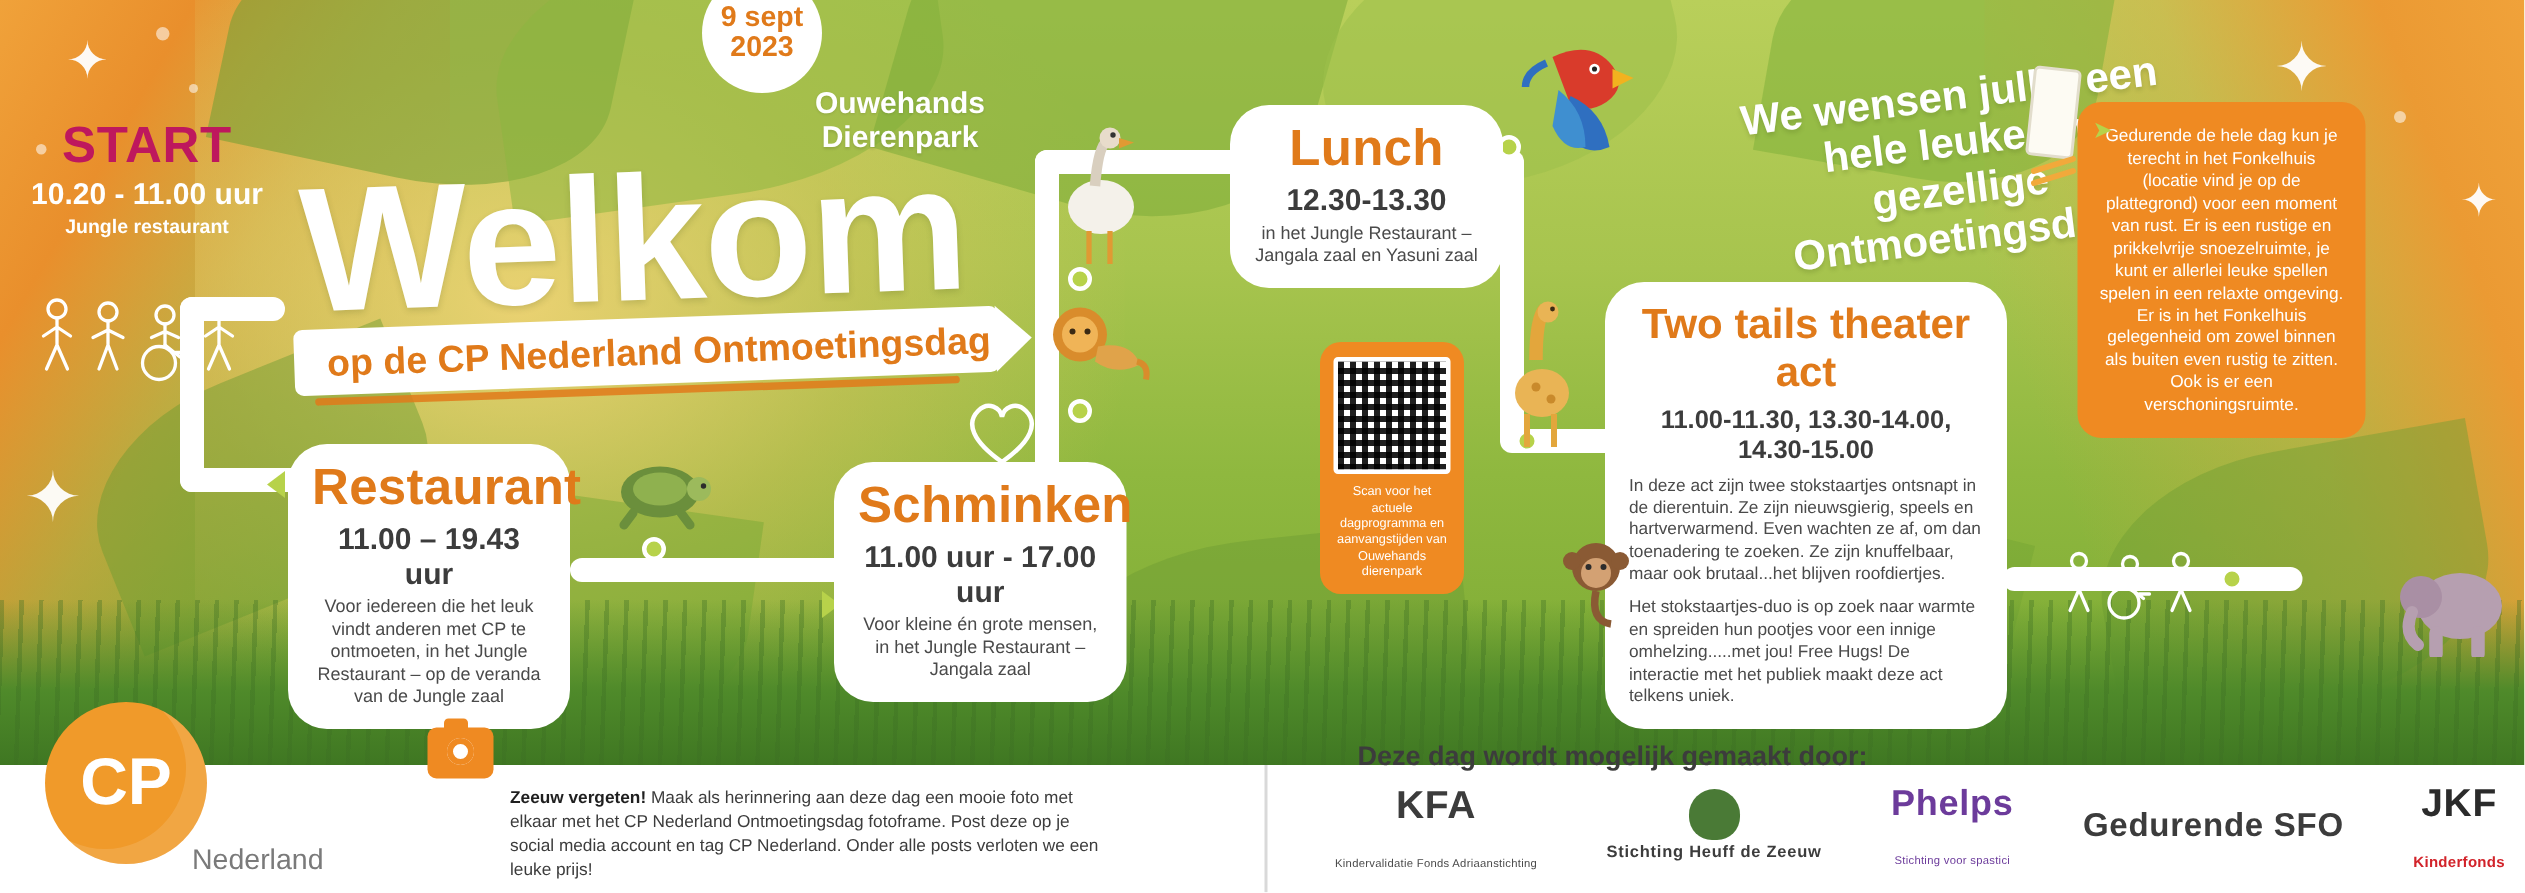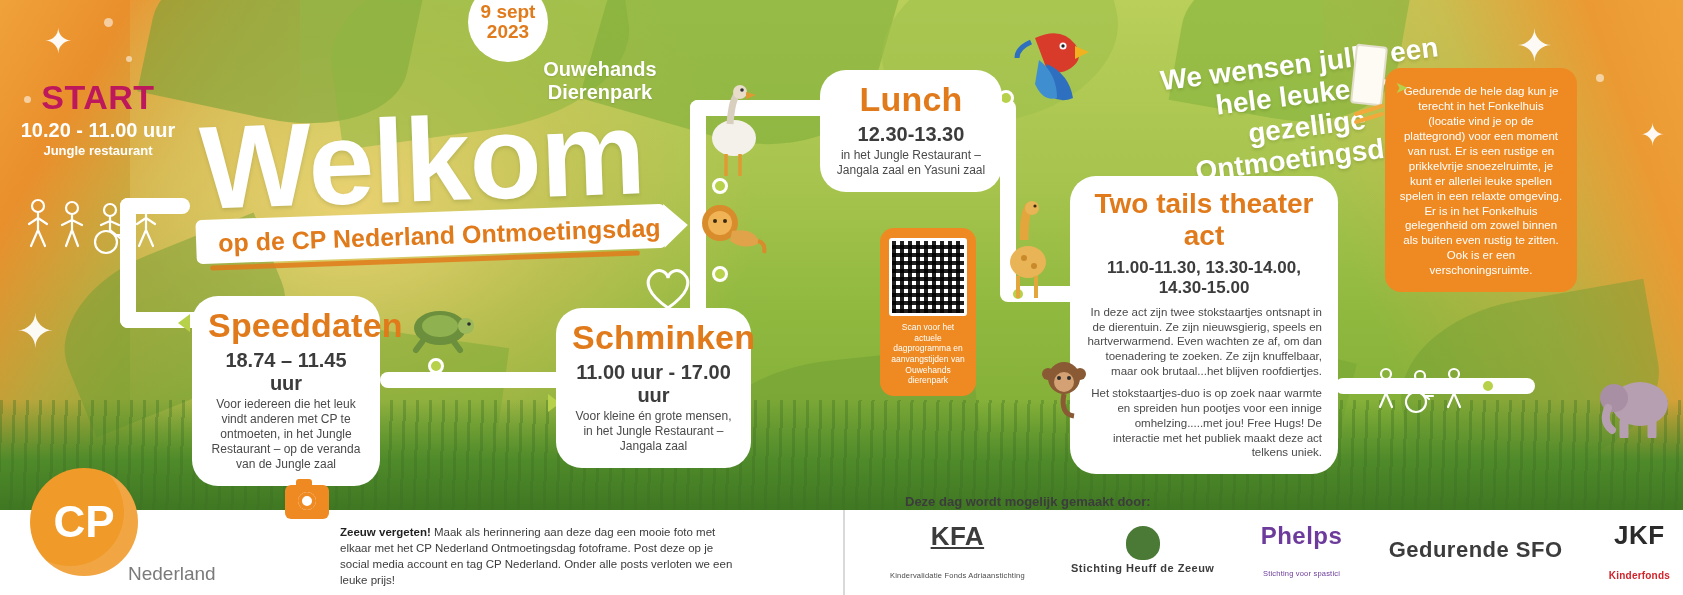--- a/index.html
+++ b/index.html
@@ -238,21 +238,21 @@
     font-weight: bold;
     line-height: 1.12;
     text-align: center;
     transform: rotate(-7deg);
     text-shadow: 0 2px 3px rgba(60,80,20,.20);
   }
 
   
   .theater {
     position: absolute;
-    left: 1070px; top: 176px;
+    left: 1070px; top: 188px;
     width: 268px;
     background: #ffffff;
     border-radius: 26px;
     padding: 12px 16px 6px;
     box-sizing: border-box;
     text-align: center;
   }
   .theater h2 {
     margin: 0;
     color: #e07a1a;
@@ -264,21 +264,21 @@
     color: #3c3c3c;
     font-size: 17px;
     font-weight: bold;
     line-height: 1.2;
   }
   .theater p {
     margin: 0 0 8px;
     font-size: 11.5px;
     line-height: 1.28;
     color: #4a4a4a;
-    text-align: right;
+    text-align: left;
   }
 
   
   .rest-panel {
     position: absolute;
     left: 1385px; top: 68px;
     width: 192px;
     background: #ef8a22;
     border-radius: 16px;
     padding: 16px 14px 14px;
@@ -408,36 +408,36 @@
     left: 340px; top: 524px;
     width: 400px;
     font-size: 11.5px;
     line-height: 1.4;
     color: #3c3c3c;
   }
   .remember b { color: #1f1f1f; }
   .sponsor-title {
     position: absolute;
     left: 905px; top: 494px;
-    font-size: 13px;
+    font-size: 18px;
     font-weight: bold;
     color: #3c3c3c;
   }
   .sponsors {
     position: absolute;
     left: 890px; top: 515px;
     width: 780px; height: 70px;
     display: flex;
     align-items: center;
     justify-content: space-between;
   }
   .sponsor { text-align: center; color: #4a4a4a; }
   .sponsor .s-name { font-size: 26px; font-weight: bold; letter-spacing: .5px; }
   .sponsor .s-sub { font-size: 7.5px; letter-spacing: .2px; margin-top: 19px; }
-  .s-kfa .s-name { color: #3c3c3c; text-decoration: underline; }
+  .s-kfa .s-name { color: #3c3c3c; }
   .s-heuff .s-name { font-size: 11px; color: #3c3c3c; }
   .s-phelps .s-name { color: #6c3b9b; font-size: 24px; }
   .s-phelps .s-sub { color: #6c3b9b; }
   .s-sfo .s-name { color: #3c3c3c; font-size: 22px; }
   .s-jkf .s-name { color: #2b2b2b; font-size: 26px; }
   .s-jkf .s-sub { color: #d2232a; font-weight: bold; font-size: 10px; }
   .tree-mark {
     width: 34px; height: 34px;
     margin: 0 auto 2px;
     border-radius: 50% 50% 45% 45%;
@@ -547,22 +547,22 @@
         <path d="M92 40 l10 8 M99 45 h8"></path>
       <circle cx="128" cy="16" r="6"></circle>
         <path d="M128 22 v18 M128 28 l-9 6 M128 28 l9 6 M128 40 l-7 16 M128 40 l7 16"></path>
     </g>
   </svg>
 
   <div class="wish">We wensen jullie een hele leuke en gezellige Ontmoetingsdag!</div>
 
   <div class="card" style="left:192px;top:296px;width:188px;">
     <div class="card-inner">
-      <h2>Speeddaten</h2>
-      <h3>18.74 – 11.45 uur</h3>
+      <h2>Restaurant</h2>
+      <h3>11.00 – 19.43 uur</h3>
       <p>Voor iedereen die het leuk vindt anderen met CP te ontmoeten, in het Jungle Restaurant – op de veranda van de Jungle zaal</p>
     </div>
   </div>
 
   <div class="card" style="left:556px;top:308px;width:195px;">
     <div class="card-inner">
       <h2>Schminken</h2>
       <h3>11.00 uur - 17.00 uur</h3>
       <p>Voor kleine én grote mensen, in het Jungle Restaurant – Jangala zaal</p>
     </div>

